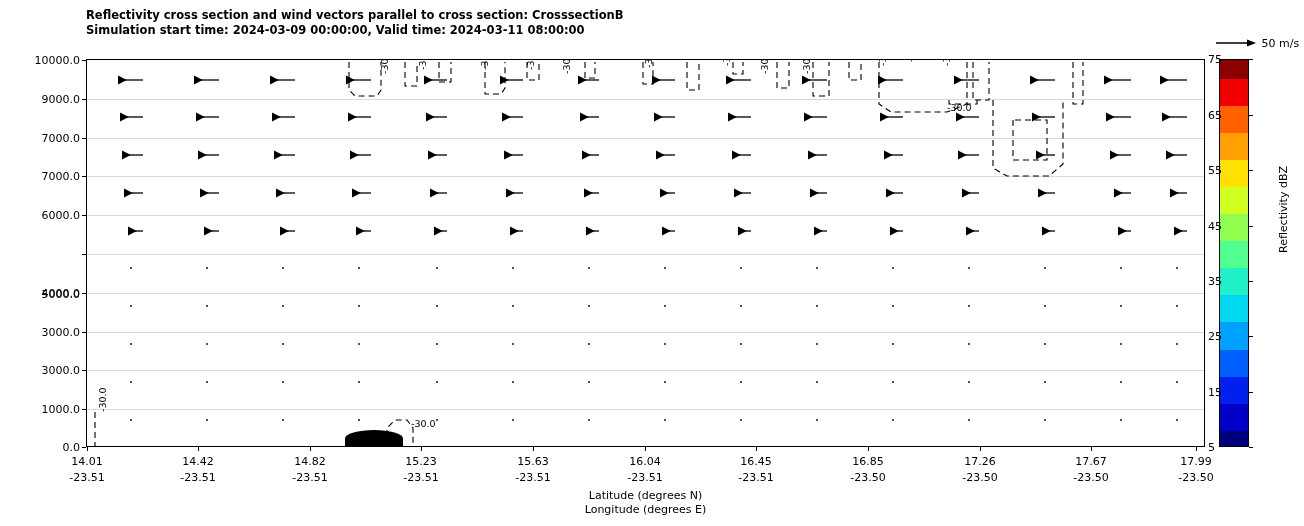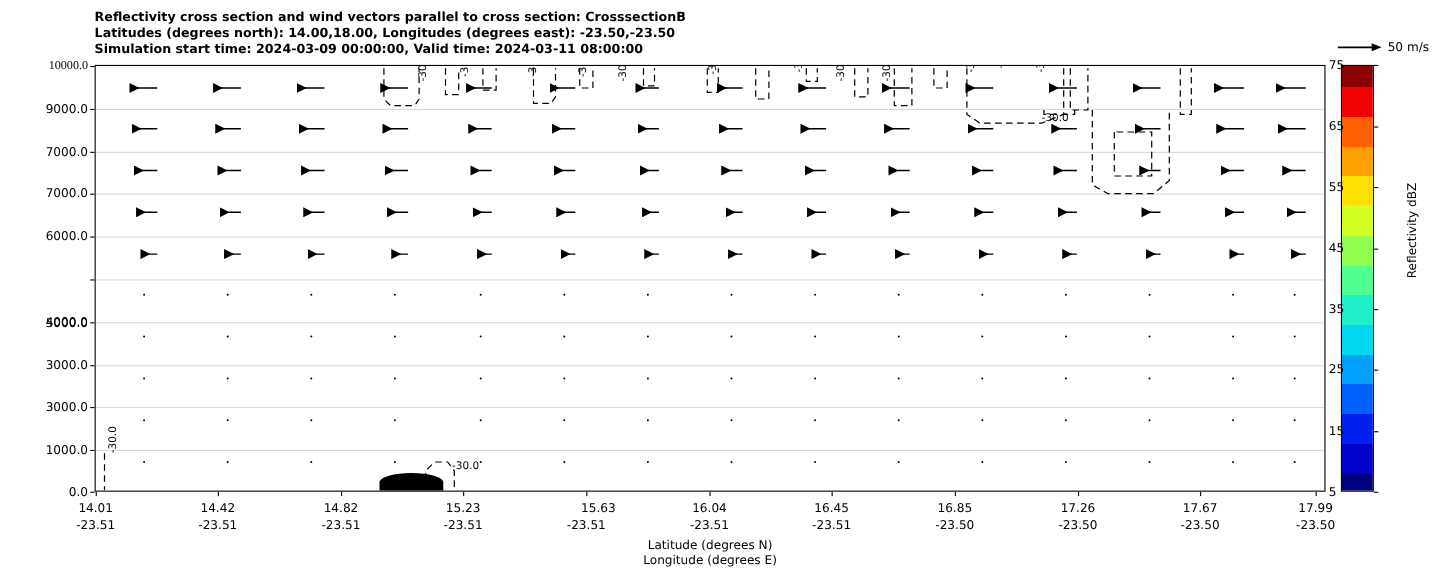--- a/index.html
+++ b/index.html
@@ -152,21 +152,20 @@
     border-radius: 50% 50% 0 0;
   }
 </style>
 </head>
 <body>
 
 <div class="figure">
 
   <div class="title-block">
     <div>Reflectivity cross section and wind vectors parallel to cross section: CrosssectionB</div>
-    <div>Latitudes (degrees north): 14.00,18.00, Longitudes (degrees east): -23.50,-23.50</div>
     <div>Simulation start time: 2024-03-09 00:00:00, Valid time: 2024-03-11 08:00:00</div>
   </div>
 
   <div class="vector-key">
     <svg width="40" height="12">
       <line x1="0" y1="6" x2="34" y2="6" stroke="#000" stroke-width="1.6"></line>
       <polygon points="40,6 31,2.4 31,9.6" fill="#000"></polygon>
     </svg>
     <span>50 m/s</span>
   </div>
@@ -396,21 +395,21 @@
     <div class="contour-label" style="left:714px; top:14px; transform:rotate(-90deg); transform-origin:left top;">-30.0</div>
     <div class="contour-label" style="left:790px; top:6px; transform:rotate(-90deg); transform-origin:left top;">-30.0</div>
     <div class="contour-label" style="left:818px; top:2px; transform:rotate(-90deg); transform-origin:left top;">-30.0</div>
     <div class="contour-label" style="left:854px; top:6px; transform:rotate(-90deg); transform-origin:left top;">-30.0</div>
     <div class="contour-label" style="left:860px; top:42px;">-30.0</div>
     <div class="contour-label" style="left:324px; top:358px;">-30.0</div>
     <div class="contour-label" style="left:10px; top:352px; transform:rotate(-90deg); transform-origin:left top;">-30.0</div>
   </div>
 
   <div class="ytick-label-holder">
-    <div class="ytick-text" style="top:60px;font-family:Liberation Serif, serif;">10000.0</div>
+    <div class="ytick-text" style="top:60px;">10000.0</div>
     <div class="ytick-text" style="top:98.8px;">9000.0</div>
     <div class="ytick-text" style="top:137.6px;">7000.0</div>
     <div class="ytick-text" style="top:176.4px;">7000.0</div>
     <div class="ytick-text" style="top:215.2px;">6000.0</div>
     <div class="ytick-text" style="top:262px;margin-top:32px;">5000.0</div>
     <div class="ytick-text" style="top:292.8px;">4000.0</div>
     <div class="ytick-text" style="top:331.6px;">3000.0</div>
     <div class="ytick-text" style="top:370.4px;">3000.0</div>
     <div class="ytick-text" style="top:409.2px;">1000.0</div>
     <div class="ytick-text" style="top:447px;">0.0</div>
@@ -438,21 +437,21 @@
     <div class="xtick-mark" style="left:756px;"></div>
     <div class="xtick-mark" style="left:868px;"></div>
     <div class="xtick-mark" style="left:980px;"></div>
     <div class="xtick-mark" style="left:1091px;"></div>
     <div class="xtick-mark" style="left:1196px;"></div>
 
     <div class="xtick-text" style="left:87px; top:455px;">14.01</div>
     <div class="xtick-text" style="left:198px; top:455px;">14.42</div>
     <div class="xtick-text" style="left:310px; top:455px;">14.82</div>
     <div class="xtick-text" style="left:421px; top:455px;">15.23</div>
-    <div class="xtick-text" style="left:544px; top:455px;">15.63</div>
+    <div class="xtick-text" style="left:533px; top:455px;">15.63</div>
     <div class="xtick-text" style="left:645px; top:455px;">16.04</div>
     <div class="xtick-text" style="left:756px; top:455px;">16.45</div>
     <div class="xtick-text" style="left:868px; top:455px;">16.85</div>
     <div class="xtick-text" style="left:980px; top:455px;">17.26</div>
     <div class="xtick-text" style="left:1091px; top:455px;">17.67</div>
     <div class="xtick-text" style="left:1196px; top:455px;">17.99</div>
 
     <div class="xtick-text" style="left:87px; top:471px;">-23.51</div>
     <div class="xtick-text" style="left:198px; top:471px;">-23.51</div>
     <div class="xtick-text" style="left:310px; top:471px;">-23.51</div>

